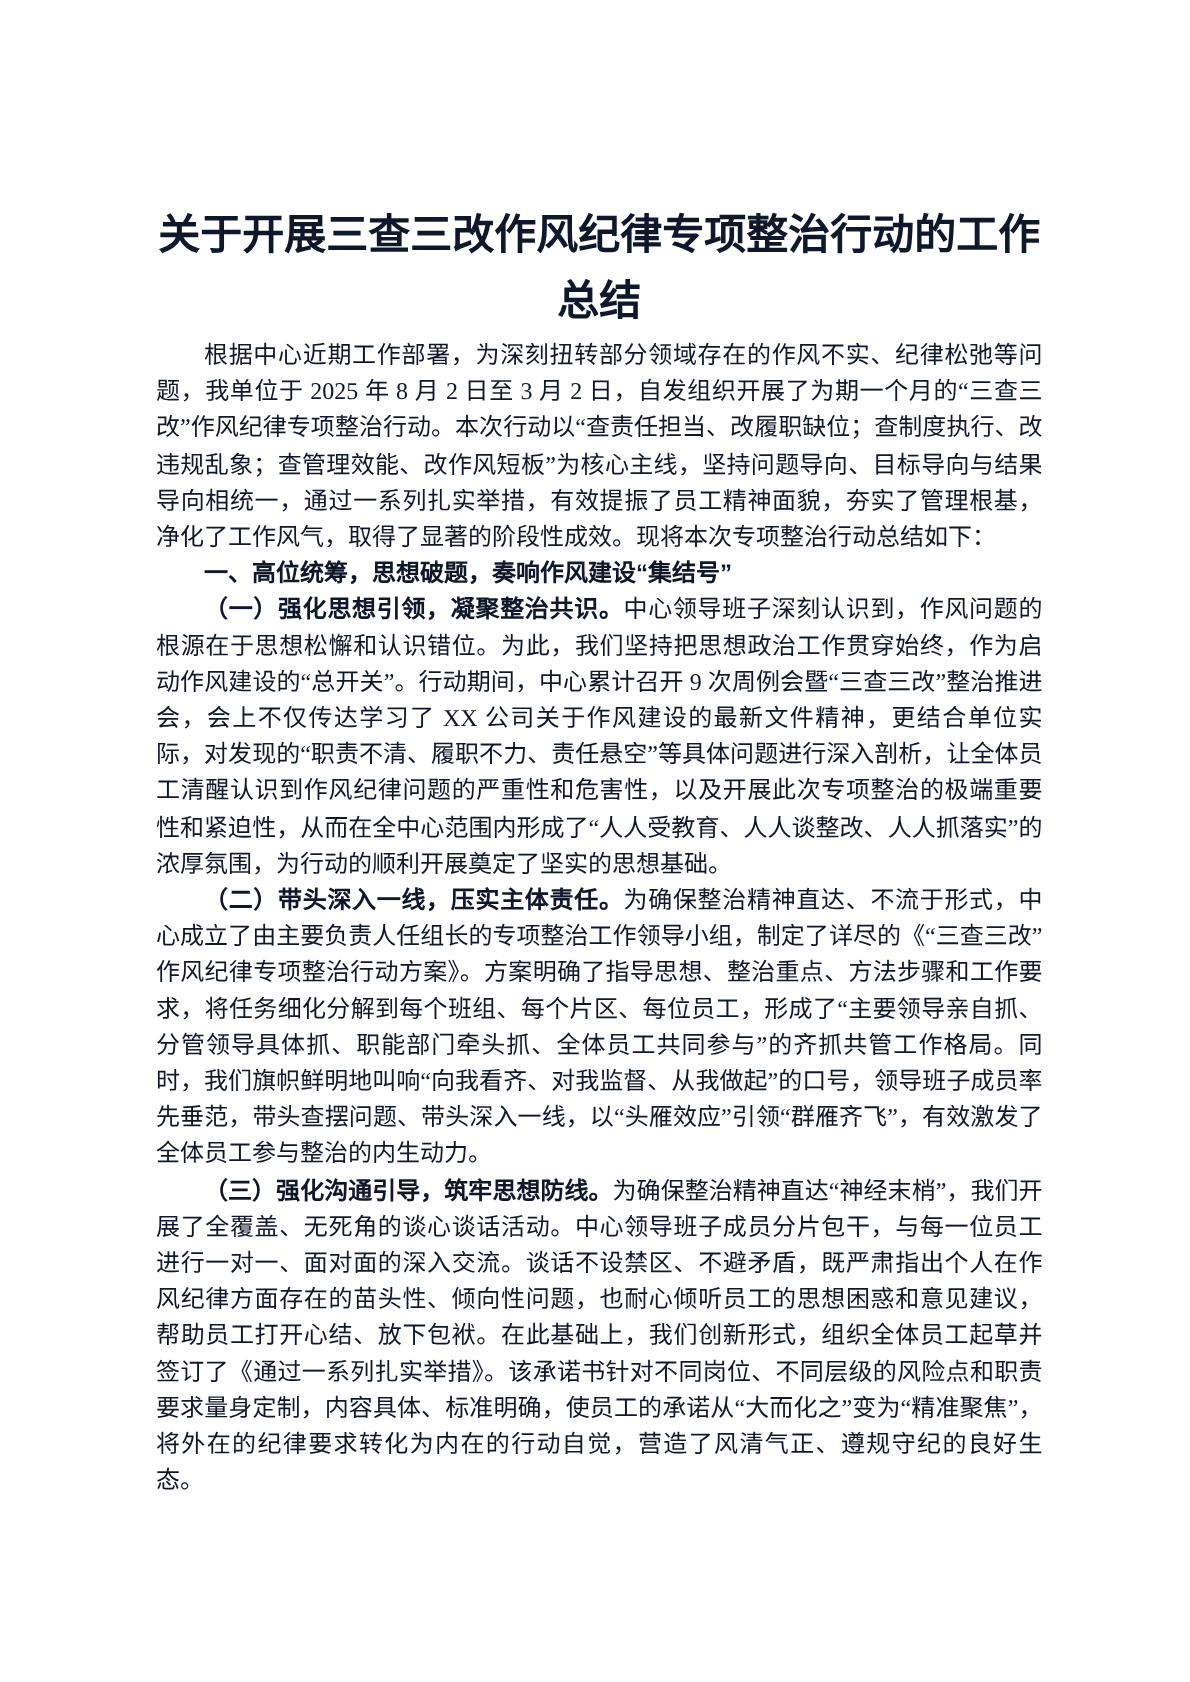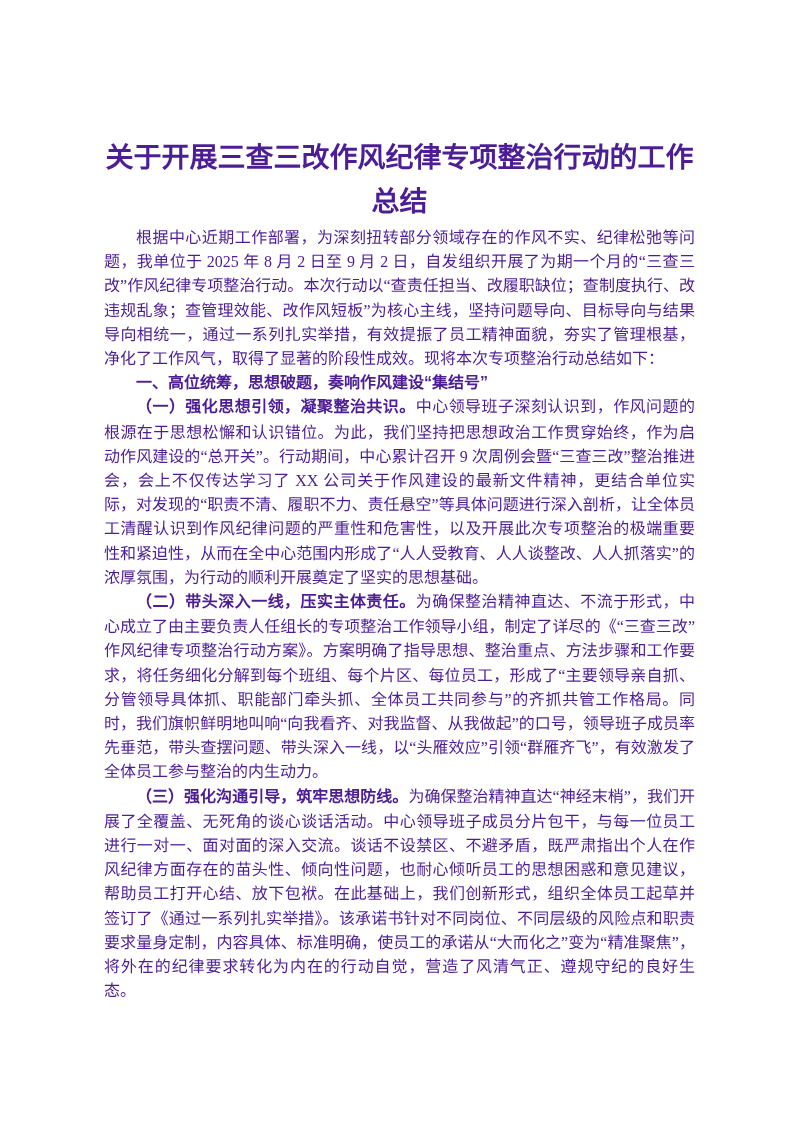--- a/index.html
+++ b/index.html
@@ -9,21 +9,21 @@
     background: #ffffff;
   }
   .page {
     position: relative;
     width: 793px;
     height: 1121px;
     margin: 0;
     background: #ffffff;
     box-sizing: border-box;
     padding: 136px 98px 0 104px;
-    color: #4c1d95;
+    color: #0f172a;
     font-family: "Liberation Serif", "DejaVu Serif", serif;
     overflow: hidden;
   }
   .doc-title {
     margin: 0 0 2px 0;
     font-size: 28px;
     line-height: 44px;
     font-weight: bold;
     text-align: center;
     font-family: "Liberation Serif", "DejaVu Serif", serif;
@@ -39,34 +39,34 @@
   }
   .doc-body p {
     font-family: "Liberation Serif", "DejaVu Serif", serif;
     font-weight: normal;
   }
   .section-heading {
     font-family: Liberation Sans, sans-serif;
     font-weight: bold;
   }
   .sub-lead {
-    font-family: Liberation Mono, monospace;
+    font-family: Liberation Serif, serif;
     font-weight: bold;
   }
 </style>
 </head>
 <body>
 
 <div class="page">
 
   <h1 class="doc-title">关于开展三查三改作风纪律专项整治行动的工作总结</h1>
 
   <div class="doc-body">
 
-    <p>根据中心近期工作部署，为深刻扭转部分领域存在的作风不实、纪律松弛等问题，我单位于 2025 年 8 月 2 日至 9 月 2 日，自发组织开展了为期一个月的“三查三改”作风纪律专项整治行动。本次行动以“查责任担当、改履职缺位；查制度执行、改违规乱象；查管理效能、改作风短板”为核心主线，坚持问题导向、目标导向与结果导向相统一，通过一系列扎实举措，有效提振了员工精神面貌，夯实了管理根基，净化了工作风气，取得了显著的阶段性成效。现将本次专项整治行动总结如下：</p>
+    <p>根据中心近期工作部署，为深刻扭转部分领域存在的作风不实、纪律松弛等问题，我单位于 2025 年 8 月 2 日至 3 月 2 日，自发组织开展了为期一个月的“三查三改”作风纪律专项整治行动。本次行动以“查责任担当、改履职缺位；查制度执行、改违规乱象；查管理效能、改作风短板”为核心主线，坚持问题导向、目标导向与结果导向相统一，通过一系列扎实举措，有效提振了员工精神面貌，夯实了管理根基，净化了工作风气，取得了显著的阶段性成效。现将本次专项整治行动总结如下：</p>
 
     <h2 class="section-heading">一、高位统筹，思想破题，奏响作风建设“集结号”</h2>
 
 
     <p><span class="sub-lead">（一）强化思想引领，凝聚整治共识。</span><span>中心领导班子深刻认识到，作风问题的根源在于思想松懈和认识错位。为此，我们坚持把思想政治工作贯穿始终，作为启动作风建设的“总开关”。行动期间，中心累计召开 9 次周例会暨“三查三改”整治推进会，会上不仅传达学习了 XX 公司关于作风建设的最新文件精神，更结合单位实际，对发现的“职责不清、履职不力、责任悬空”等具体问题进行深入剖析，让全体员工清醒认识到作风纪律问题的严重性和危害性，以及开展此次专项整治的极端重要性和紧迫性，从而在全中心范围内形成了“人人受教育、人人谈整改、人人抓落实”的浓厚氛围，为行动的顺利开展奠定了坚实的思想基础。</span></p>
 
     <p><span class="sub-lead">（二）带头深入一线，压实主体责任。</span><span>为确保整治精神直达、不流于形式，中心成立了由主要负责人任组长的专项整治工作领导小组，制定了详尽的《“三查三改”作风纪律专项整治行动方案》。方案明确了指导思想、整治重点、方法步骤和工作要求，将任务细化分解到每个班组、每个片区、每位员工，形成了“主要领导亲自抓、分管领导具体抓、职能部门牵头抓、全体员工共同参与”的齐抓共管工作格局。同时，我们旗帜鲜明地叫响“向我看齐、对我监督、从我做起”的口号，领导班子成员率先垂范，带头查摆问题、带头深入一线，以“头雁效应”引领“群雁齐飞”，有效激发了全体员工参与整治的内生动力。</span></p>
 
     <p><span class="sub-lead">（三）强化沟通引导，筑牢思想防线。</span><span>为确保整治精神直达“神经末梢”，我们开展了全覆盖、无死角的谈心谈话活动。中心领导班子成员分片包干，与每一位员工进行一对一、面对面的深入交流。谈话不设禁区、不避矛盾，既严肃指出个人在作风纪律方面存在的苗头性、倾向性问题，也耐心倾听员工的思想困惑和意见建议，帮助员工打开心结、放下包袱。在此基础上，我们创新形式，组织全体员工起草并签订了《通过一系列扎实举措》。该承诺书针对不同岗位、不同层级的风险点和职责要求量身定制，内容具体、标准明确，使员工的承诺从“大而化之”变为“精准聚焦”，将外在的纪律要求转化为内在的行动自觉，营造了风清气正、遵规守纪的良好生态。</span></p>
 

